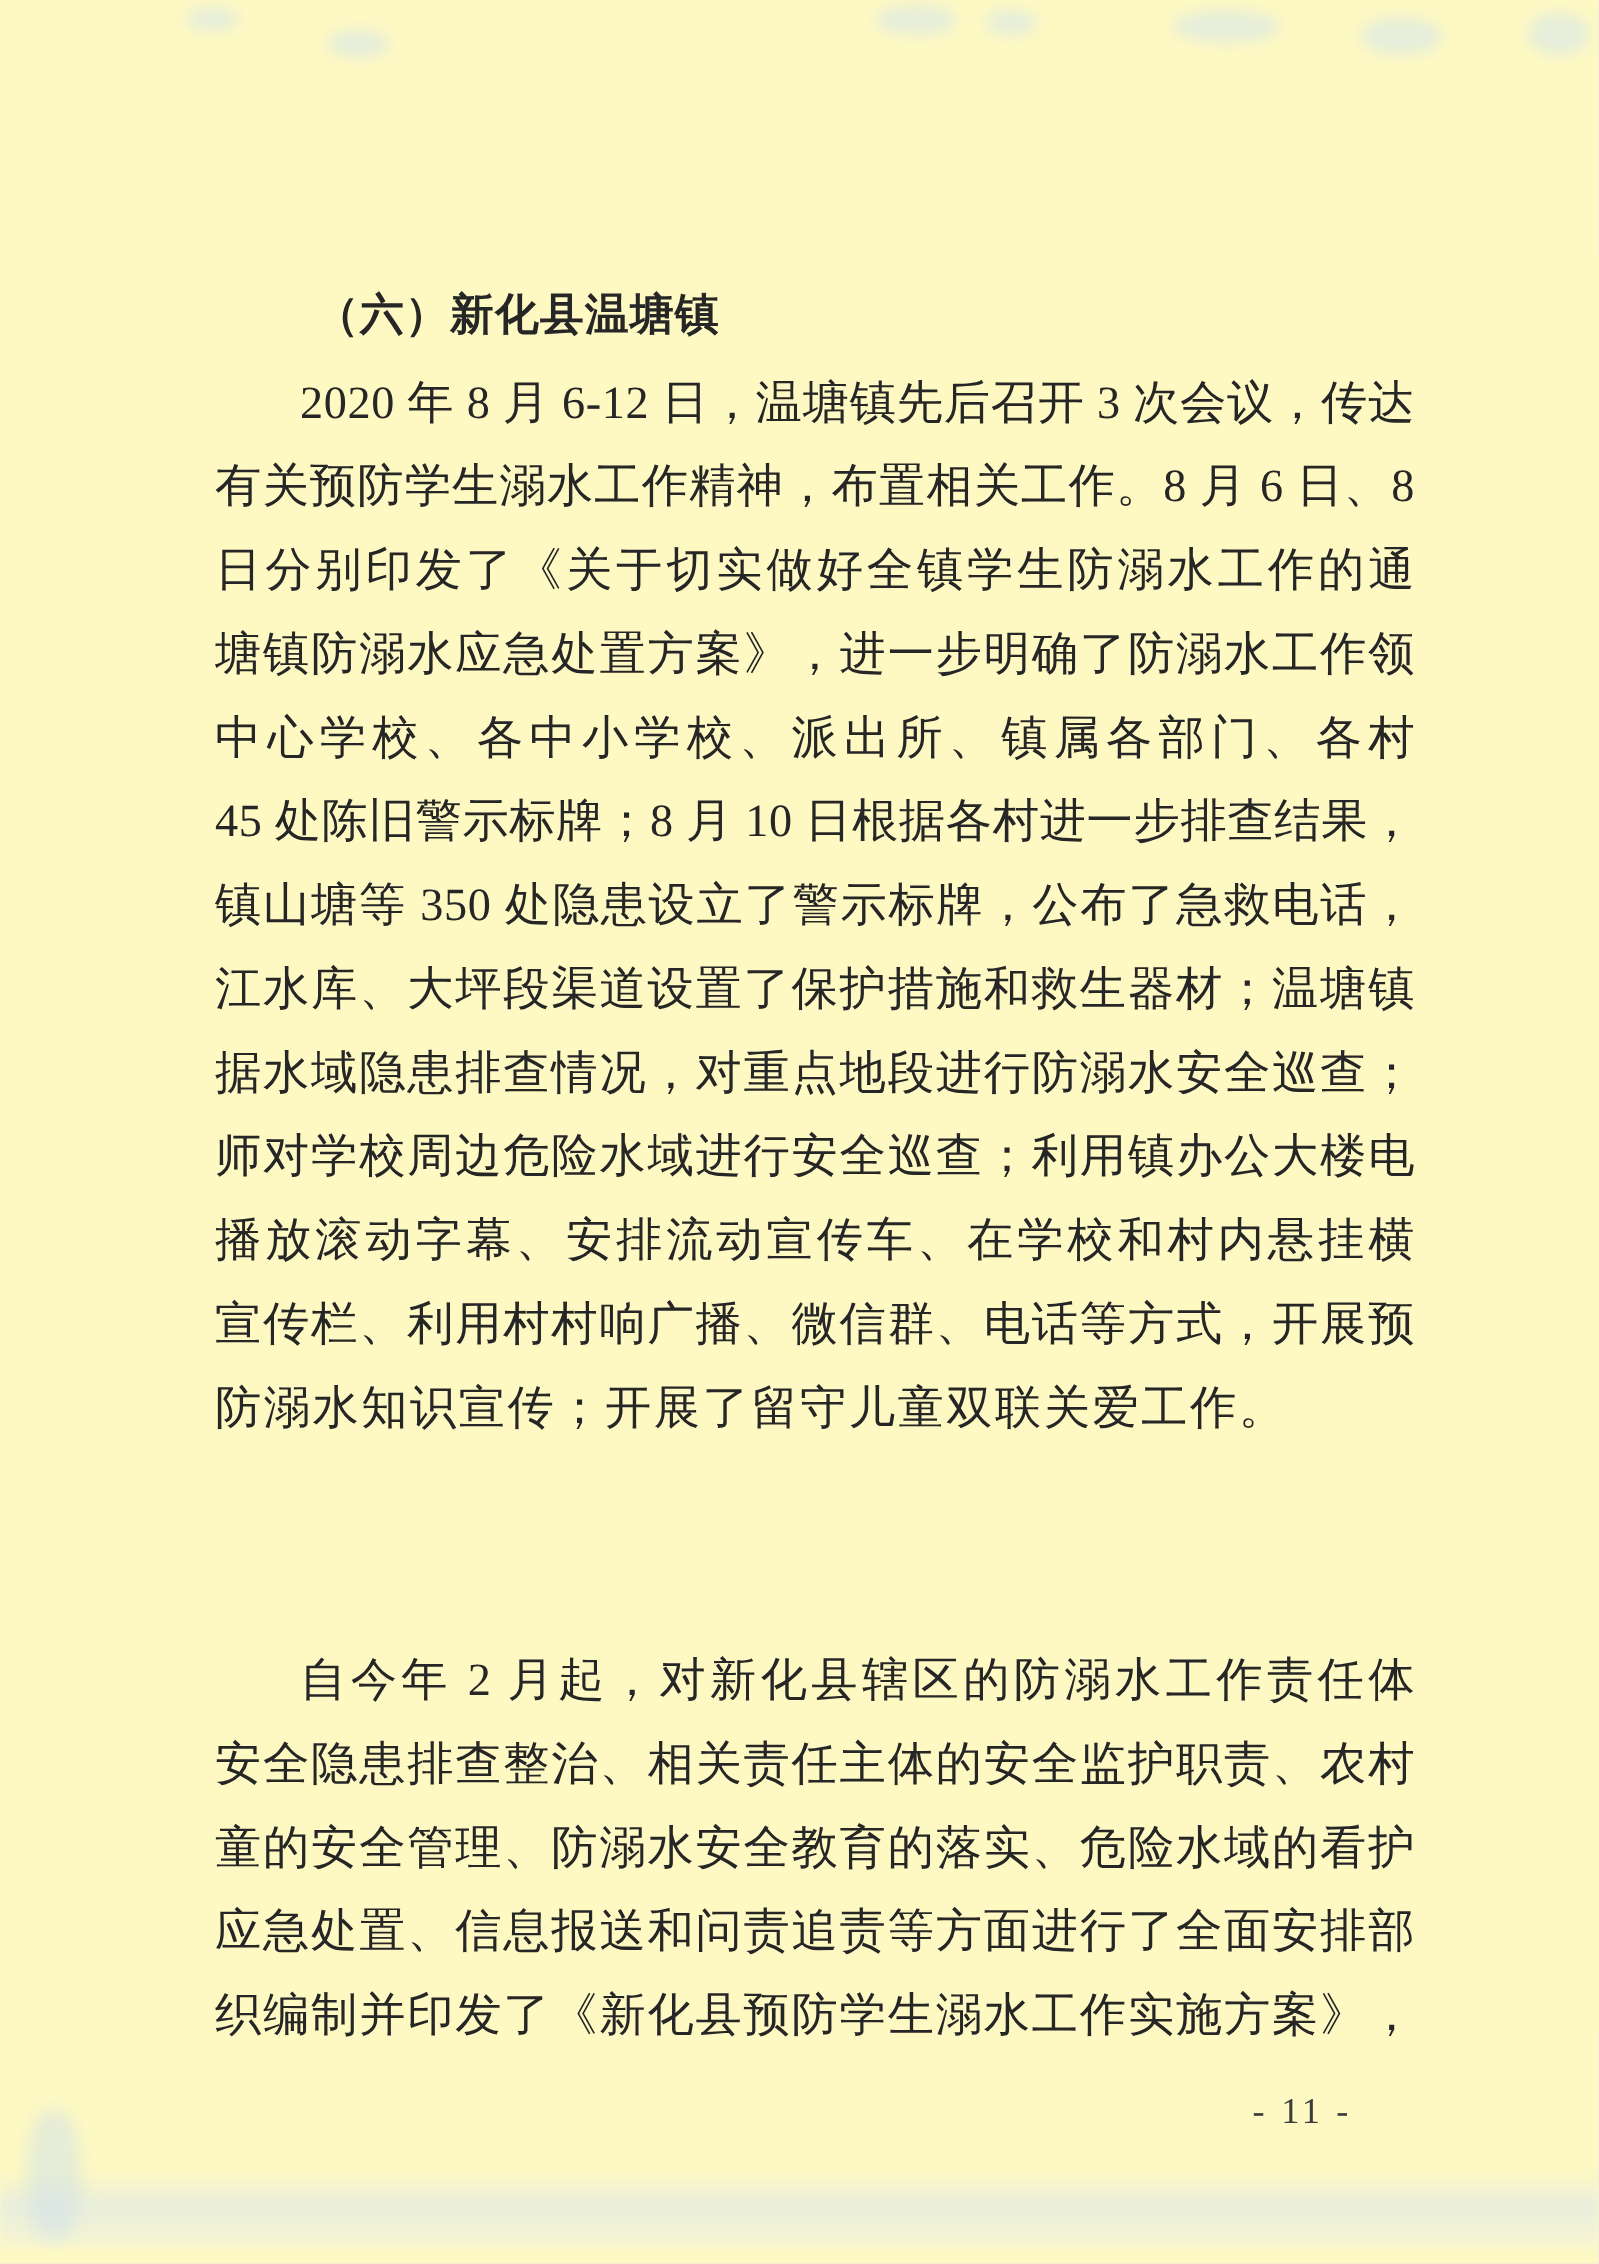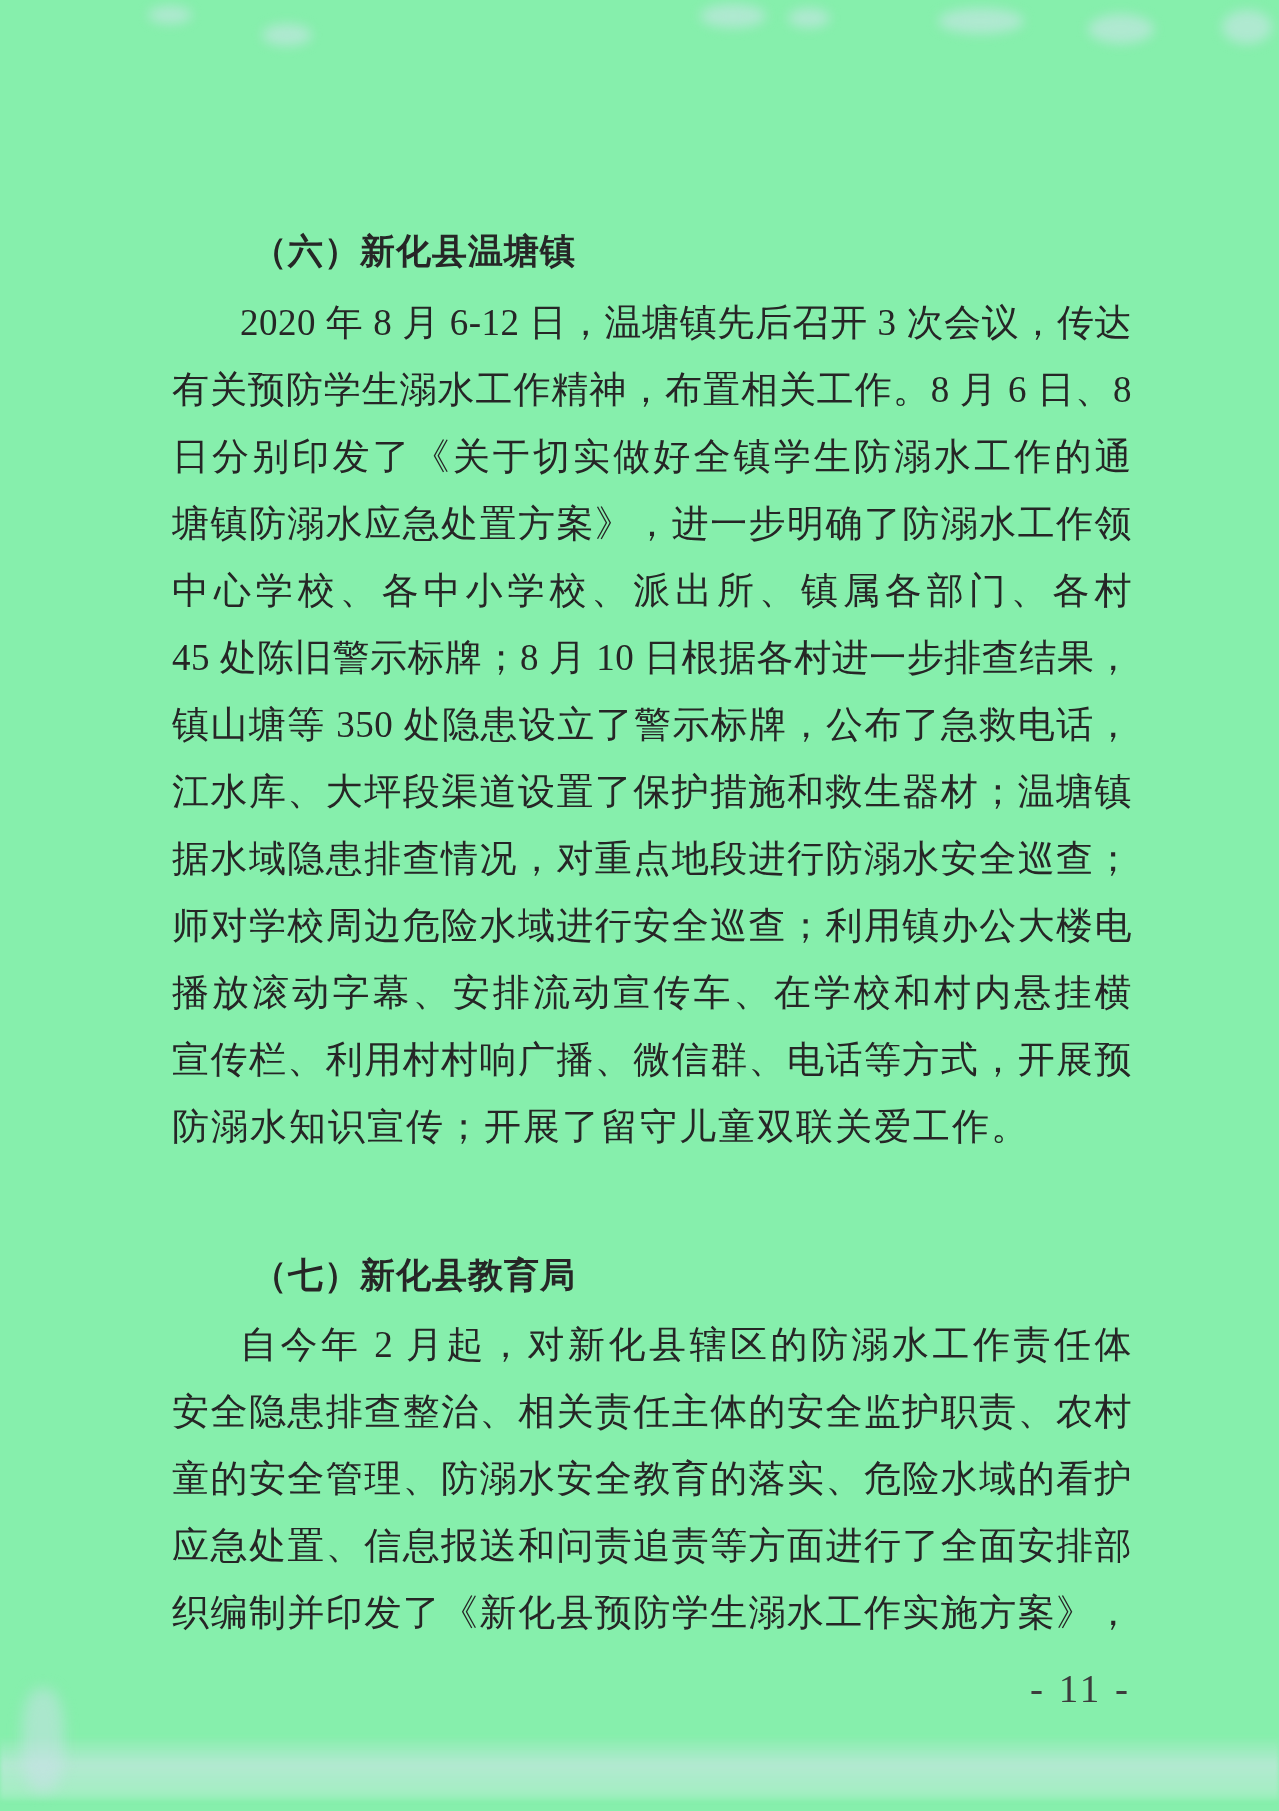--- a/index.html
+++ b/index.html
@@ -5,21 +5,21 @@
   html, body {
     margin: 0;
     padding: 0;
     background: #e8e8e8;
   }
   .page {
     position: relative;
     width: 1279px;
     height: 1811px;
     margin: 0 auto;
-    background: #86efac;
+    background: #fef9c3;
     overflow: hidden;
     font-family: "Liberation Serif", "DejaVu Serif", serif;
     color: #262626;
   }
   
   .smudge {
     position: absolute;
     border-radius: 50%;
     background: rgba(210, 227, 238, 0.55);
     filter: blur(6px);
@@ -86,23 +86,23 @@
   }
   .line.indent { text-indent: 68px; }
   .line.last {
     text-align: right;
     text-align-last: left;
     letter-spacing: 2px;
   }
 
   .pageno {
     position: absolute;
-    left: 1030px;
+    left: 1002px;
     top: 1672px;
-    font-size: 39px;
+    font-size: 29px;
     line-height: 34px;
     letter-spacing: 3px;
     color: #3c3c3c;
     white-space: nowrap;
   }
 </style>
 </head>
 <body>
 
 <div class="page">
@@ -126,21 +126,20 @@
     <div class="line">45 处陈旧警示标牌；8 月 10 日根据各村进一步排查结果，对全</div>
     <div class="line">镇山塘等 350 处隐患设立了警示标牌，公布了急救电话，在车田</div>
     <div class="line">江水库、大坪段渠道设置了保护措施和救生器材；温塘镇各村根</div>
     <div class="line">据水域隐患排查情况，对重点地段进行防溺水安全巡查；本地教</div>
     <div class="line">师对学校周边危险水域进行安全巡查；利用镇办公大楼电子屏等</div>
     <div class="line">播放滚动字幕、安排流动宣传车、在学校和村内悬挂横幅、制作</div>
     <div class="line">宣传栏、利用村村响广播、微信群、电话等方式，开展预防学生</div>
     <div class="line last">防溺水知识宣传；开展了留守儿童双联关爱工作。</div>
   </div>
 
-  <div class="heading h2">（七）新化县教育局</div>
 
   <div class="para p2">
     <div class="line indent">自今年 2 月起，对新化县辖区的防溺水工作责任体系、涉水</div>
     <div class="line">安全隐患排查整治、相关责任主体的安全监护职责、农村留守儿</div>
     <div class="line">童的安全管理、防溺水安全教育的落实、危险水域的看护巡查、</div>
     <div class="line">应急处置、信息报送和问责追责等方面进行了全面安排部署。组</div>
     <div class="line">织编制并印发了《新化县预防学生溺水工作实施方案》，建立了</div>
   </div>
 
   <div class="pageno">- 11 -</div>

